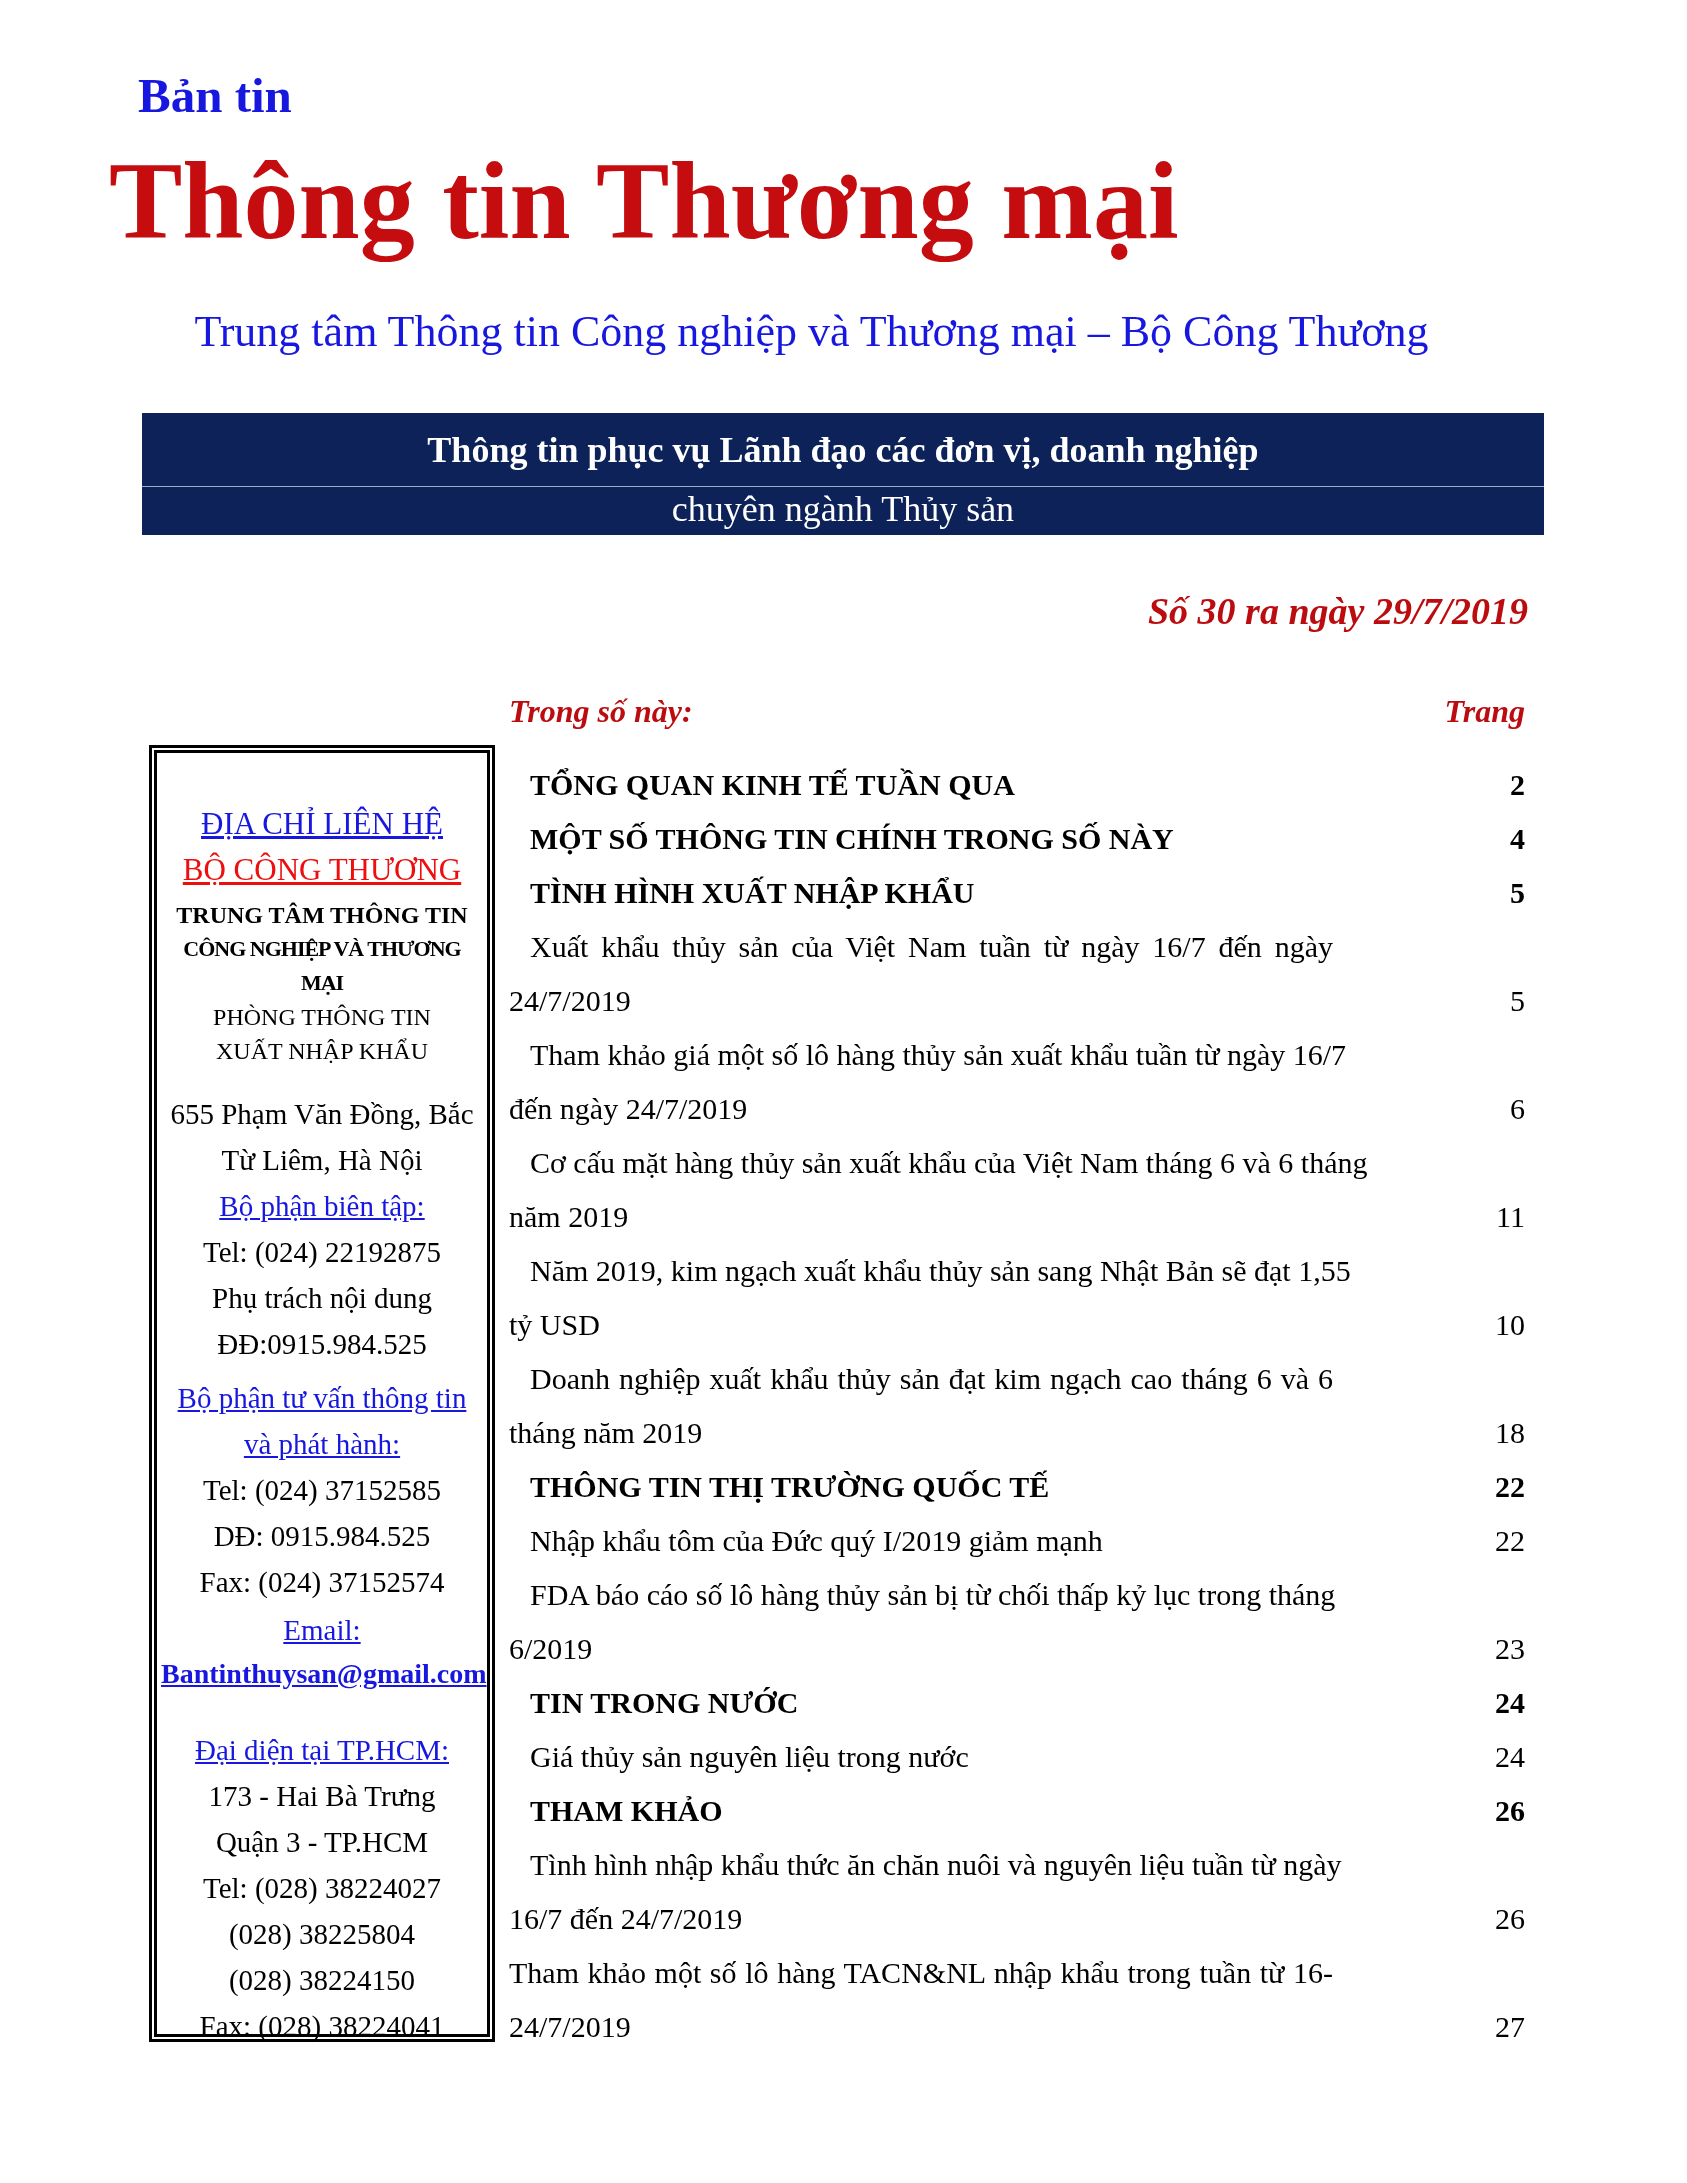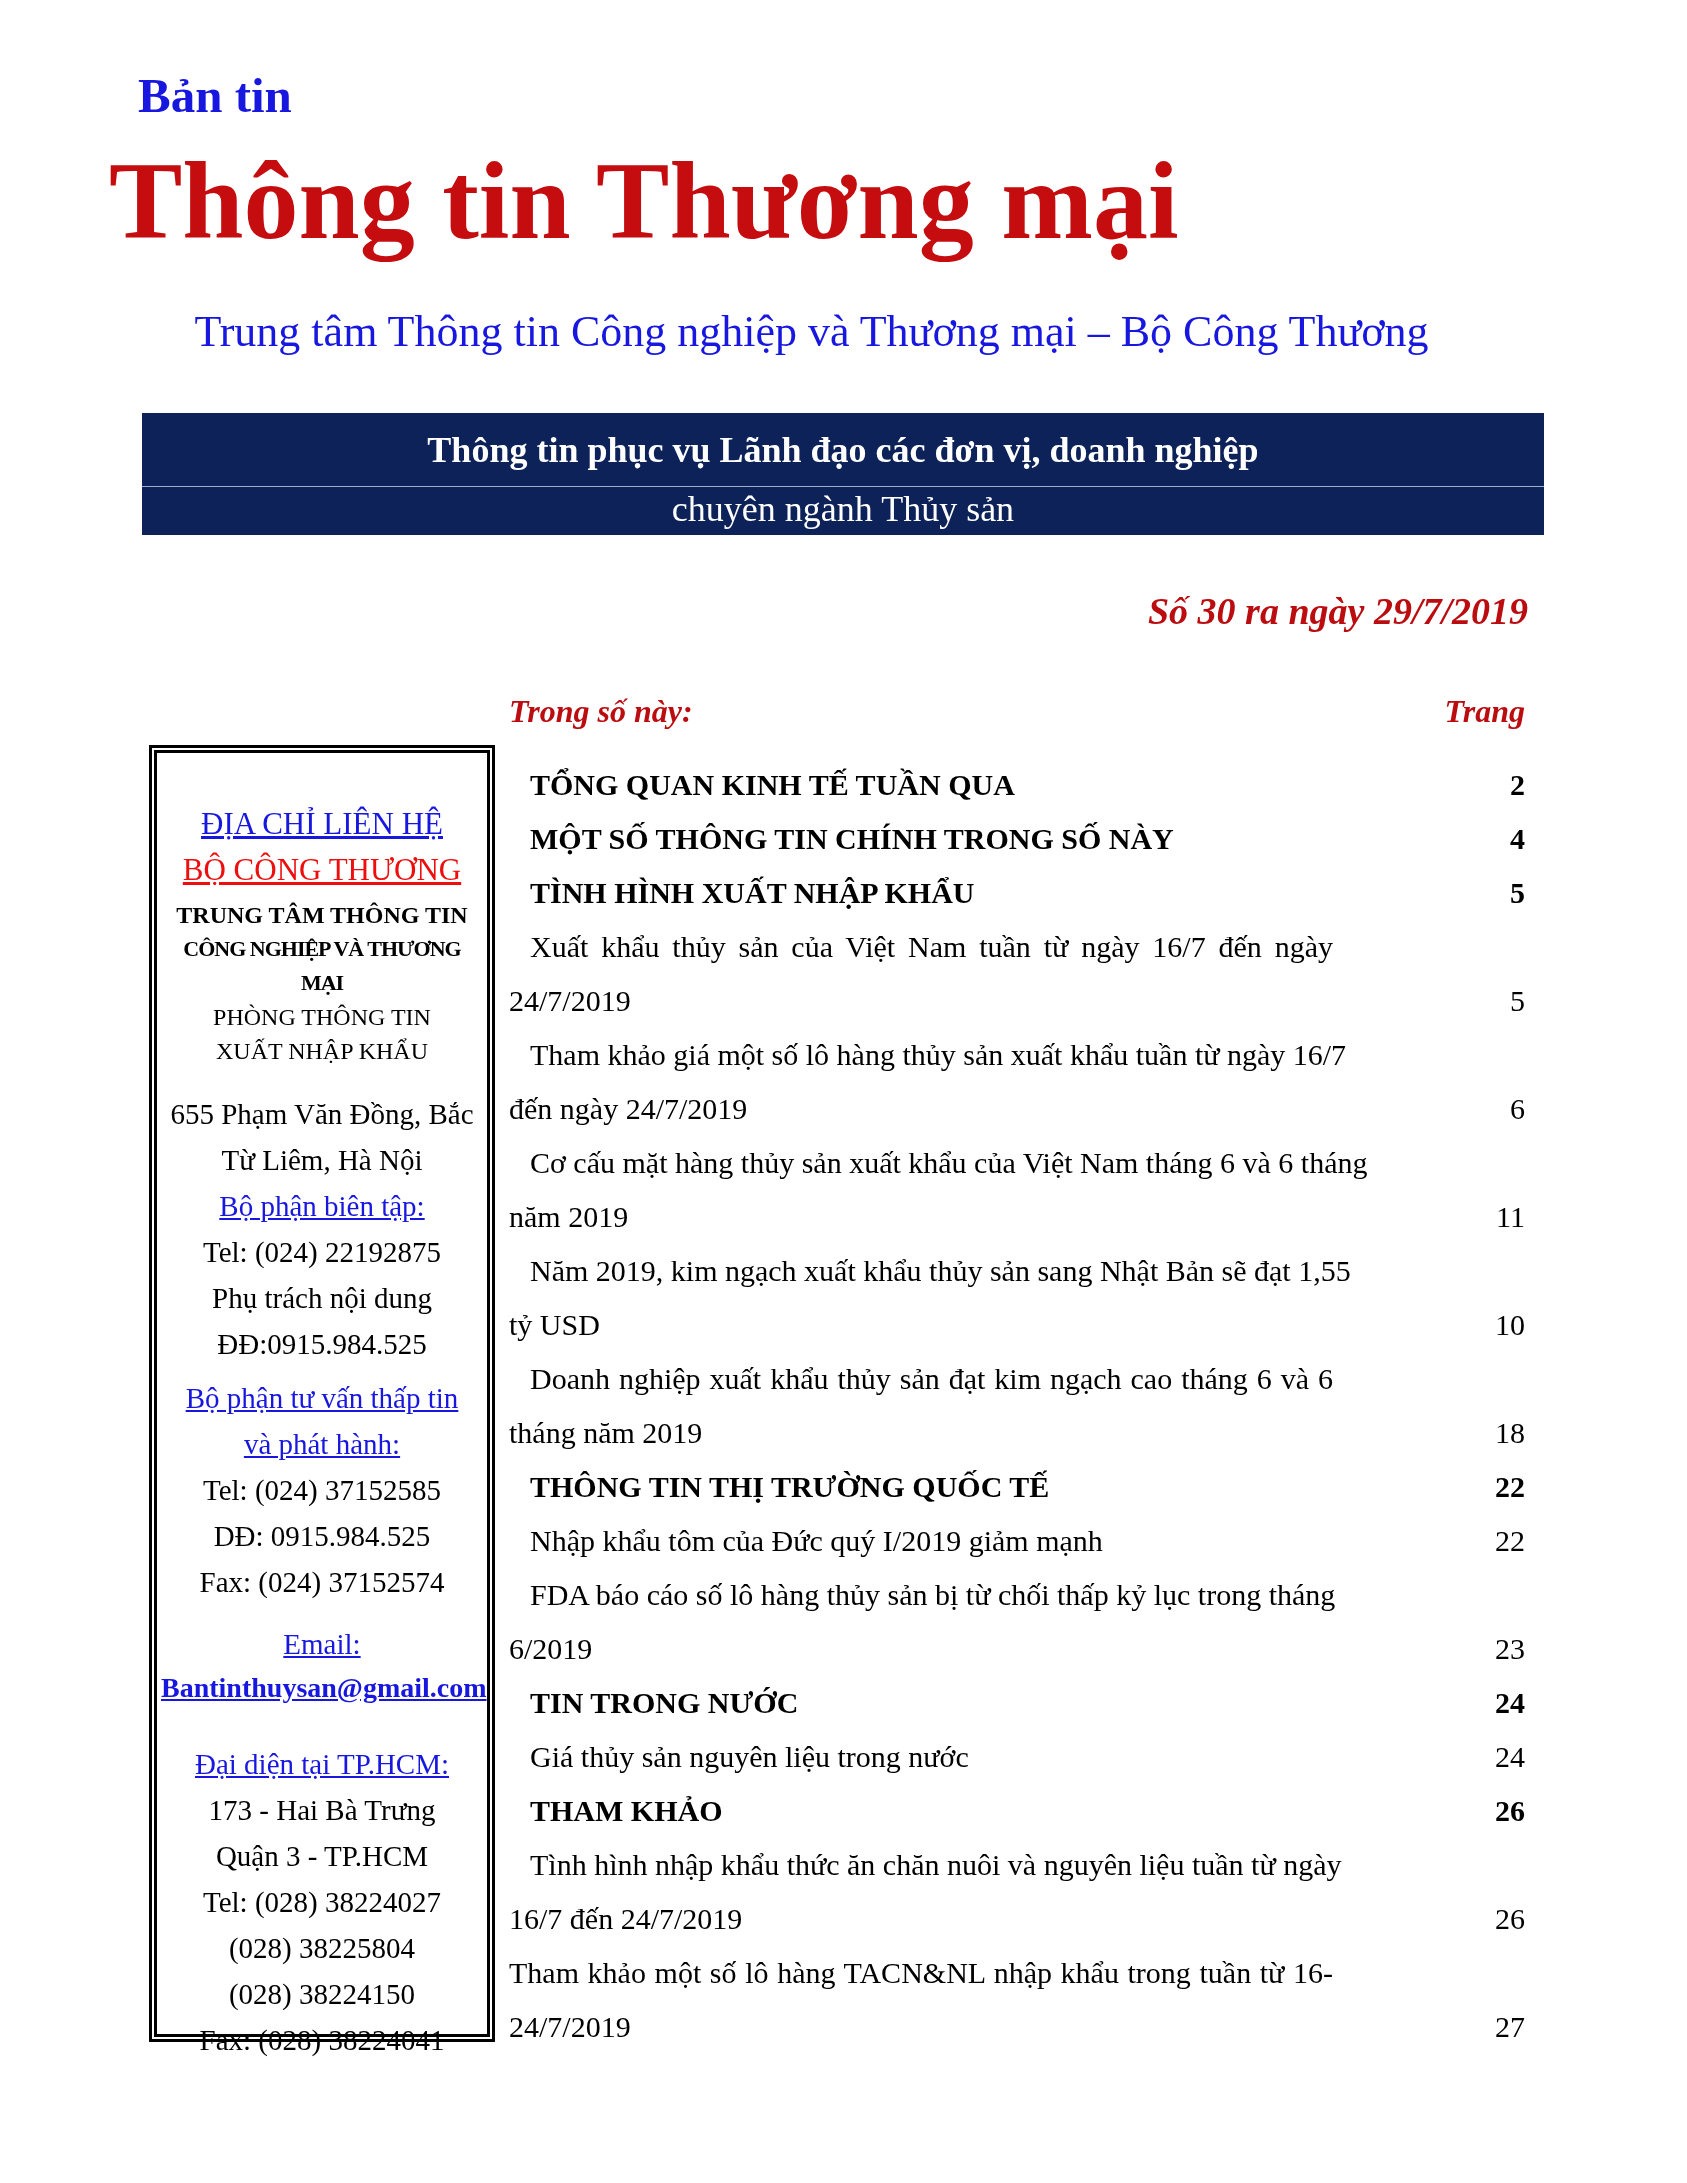--- a/index.html
+++ b/index.html
@@ -42,21 +42,21 @@
   .cb-red { color:#EE0E0E; }
   .cb-org { margin-top:5.3px; }
   .cb-org-b { font-weight:bold; font-size:24px; line-height:34px; }
   .cb-org-cond { font-size:22px; letter-spacing:-1px; }
   .cb-org-r { font-size:24px; line-height:34px; }
   .cb-addr { margin-top:22.5px; }
   .cb-line { font-size:29px; line-height:46px; }
   .cb-link { color:#1717DF; text-decoration:underline; font-size:29px; line-height:46px; display:block; }
   .cb-email { color:#1717DF; text-decoration:underline; font-weight:bold; font-size:28px; line-height:42px; display:block; }
   .gap-sm { margin-top:8px; }
-  .gap-sm2 { margin-top:16px; }
+  .gap-sm2 { margin-top:2px; }
   .gap-lg { margin-top:32px; }
   
   .toc { position:absolute; left:509px; top:693px; width:1016px; }
   .toc-head { display:flex; justify-content:space-between; font-size:32px; font-weight:bold; font-style:italic; color:#BB0C0F; line-height:37px; }
   .toc-list { margin-top:28px; }
   .toc-row { display:flex; align-items:flex-end; }
   .toc-label { width:824px; font-size:30px; line-height:54px; }
   .toc-label .indent { padding-left:21px; }
   .toc-label .stretch { text-align:justify; text-align-last:justify; white-space:nowrap; }
   .toc-page { flex:1; text-align:right; font-size:30px; line-height:54px; }
@@ -100,21 +100,21 @@
     <div class="cb-group">
       <div class="cb-link">Bộ phận biên tập:</div>
       <div>
           <div class="cb-line">Tel: (024) 22192875</div>
           <div class="cb-line">Phụ trách nội dung</div>
           <div class="cb-line">ĐĐ:0915.984.525</div>
         </div>
     </div>
 
     <div class="cb-group gap-sm">
-      <div class="cb-link">Bộ phận tư vấn thấp tin</div>
+      <div class="cb-link">Bộ phận tư vấn thông tin</div>
       <div class="cb-link">và phát hành:</div>
       <div>
           <div class="cb-line">Tel: (024) 37152585</div>
           <div class="cb-line">DĐ: 0915.984.525</div>
           <div class="cb-line">Fax: (024) 37152574</div>
         </div>
     </div>
 
     <div class="cb-group gap-sm2">
       <div class="cb-link">Email:</div>

